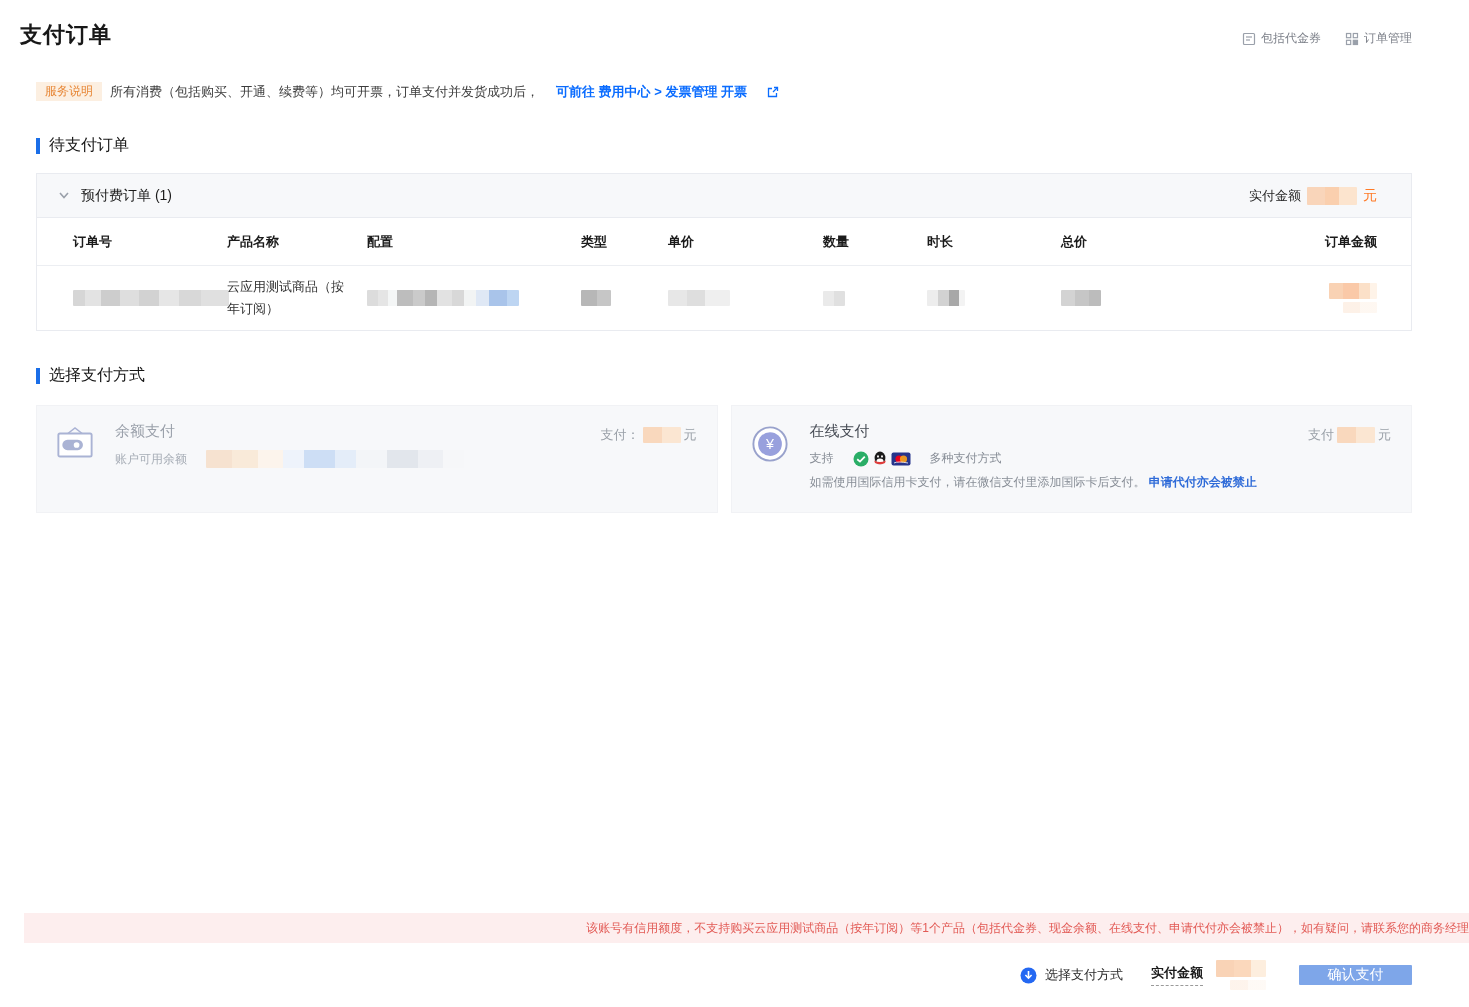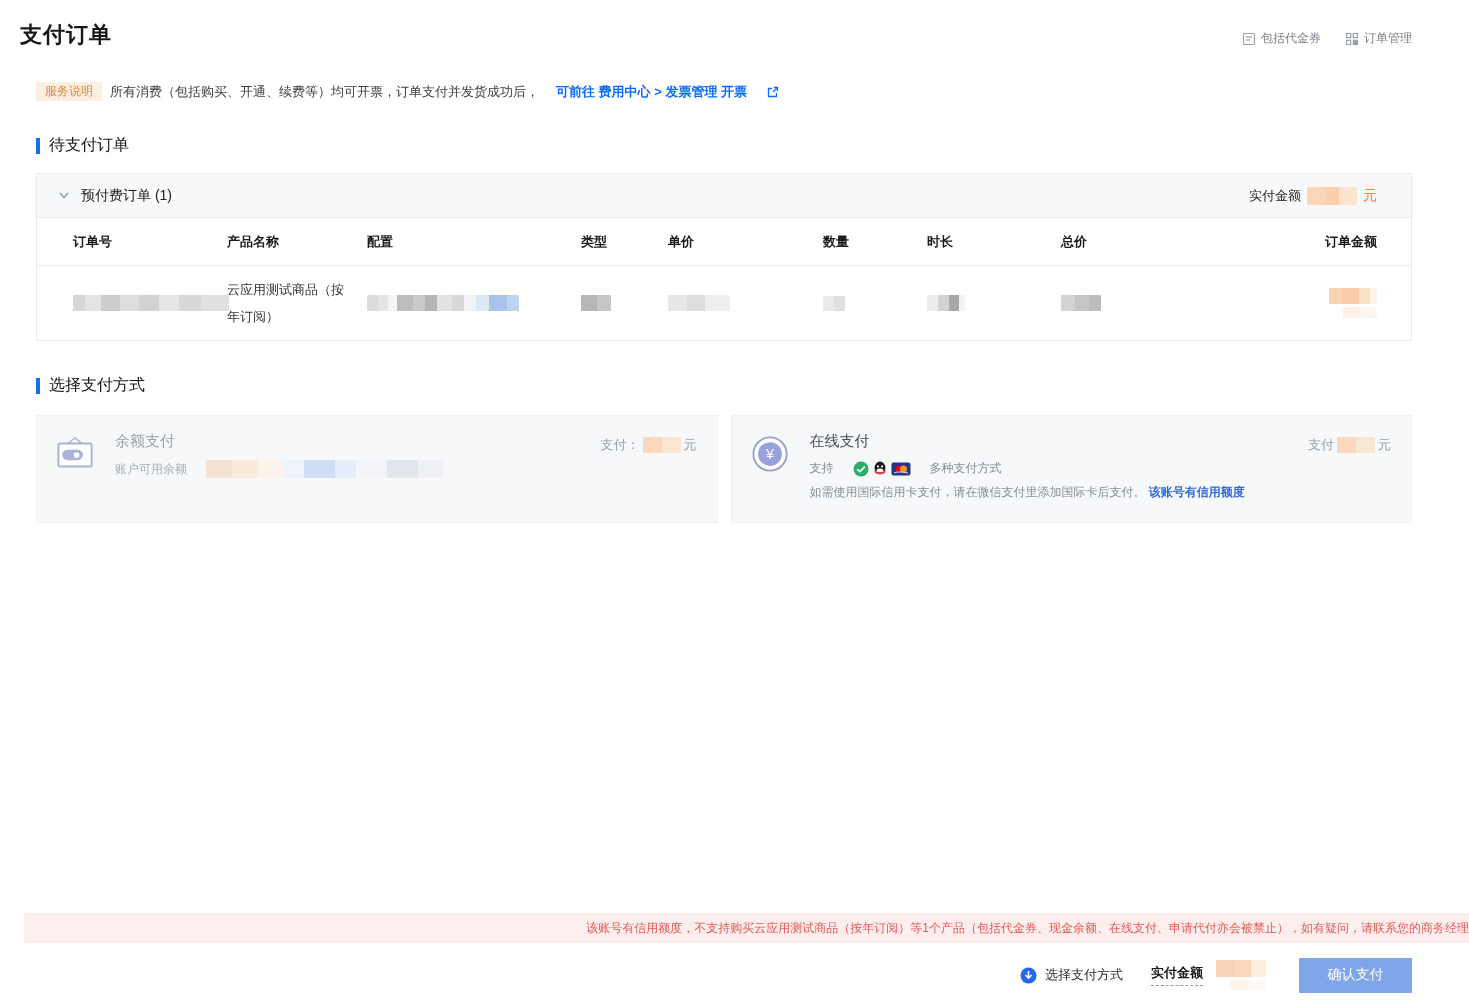--- a/index.html
+++ b/index.html
@@ -33,21 +33,21 @@
     display:flex; align-items:center; justify-content:space-between; padding:0 34px 0 21px; cursor:pointer; }
   .panel-header-left { display:flex; align-items:center; gap:11px; font-size:14px; color:#1b1b1b; }
   .panel-header-right { display:flex; align-items:center; gap:6px; font-size:13px; color:#1f1f1f; }
   .unit-orange { color:#ff7a26; font-size:14px; }
 
   .grid-row { display:grid; grid-template-columns:190px 140px 214px 87px 155px 104px 134px 180px 1fr; align-items:center; }
   .grid-row > div:first-child { padding-left:36px; }
   .grid-row > div:last-child { text-align:right; padding-right:34px; }
   .thead { height:48px; font-size:13px; font-weight:700; color:#1b1b1b; border-bottom:1px solid #eceef2; }
   .trow { min-height:62px; font-size:13px; color:#333; padding:10px 0; }
-  .product-name { width:124px; line-height:27px; }
+  .product-name { width:124px; line-height:22px; }
   .amt-cell { display:flex; flex-direction:column; align-items:flex-end; }
 
   
   .px { display:inline-block; border-radius:1px; vertical-align:middle; }
   .b-order   { width:156px; height:16px; background:linear-gradient(90deg,#d6d6d6 0 8%,#e3e3e3 8% 18%,#cdcdcd 18% 30%,#dedede 30% 42%,#d2d2d2 42% 55%,#e6e6e6 55% 68%,#d8d8d8 68% 82%,#e0e0e0 82% 100%); }
   .b-config  { width:152px; height:16px; background:linear-gradient(90deg,#dcdcdc 0 7%,#e5e5e5 7% 14%,#f4f6f6 14% 20%,#bdbdbd 20% 30%,#cacaca 30% 38%,#b5b5b5 38% 46%,#e2e2e2 46% 56%,#d8d8d8 56% 64%,#f2f4f4 64% 72%,#dfe8f5 72% 80%,#a9c4ea 80% 92%,#bdd5f2 92% 100%); }
   .b-type    { width:30px;  height:16px; background:linear-gradient(90deg,#b7b7b7 0 55%,#c6c6c6 55% 100%); }
   .b-price   { width:62px;  height:16px; background:linear-gradient(90deg,#e7e7e7 0 30%,#dedede 30% 60%,#efefef 60% 100%); }
   .b-qty     { width:22px;  height:15px; background:linear-gradient(90deg,#eaeaea 0 50%,#e0e0e0 50% 100%); }
   .b-duration{ width:38px;  height:16px; background:linear-gradient(90deg,#ededed 0 28%,#d2d2d2 28% 58%,#a8a8a8 58% 85%,#f3f3f3 85% 100%); }
@@ -79,21 +79,21 @@
 
   
   .warning-bar { position:absolute; left:0; right:0; bottom:64px; height:30px; line-height:30px;
     background:#fdeeee; color:#e25a55; font-size:12px; text-align:right;margin-left:24px; }
   .footer-bar { position:absolute; left:0; right:0; bottom:0; height:64px; background:#fff;
     display:flex; align-items:center; justify-content:flex-end; padding-right:57px; }
   .footer-choose { display:flex; align-items:center; gap:8px; font-size:13px; color:#2b2b2b; cursor:pointer; }
   .footer-amount-label { margin-left:28px; font-size:13px; font-weight:700; color:#1b1b1b;
     border-bottom:1px dashed #9a9a9a; padding-bottom:3px; cursor:help; }
   .footer-amount { margin-left:13px; display:flex; flex-direction:column; align-items:flex-end; }
-  .confirm-btn { margin-left:33px; width:113px; height:35px; background:#7ea6e9; color:#fff;
+  .confirm-btn { margin-left:33px; width:113px; height:20px; background:#7ea6e9; color:#fff;
     font-size:14px; border:none; border-radius:1px; cursor:pointer; font-family:inherit; }
 </style>
 </head>
 <body>
 
 <div class="page-header">
   <h1 class="page-title">支付订单</h1>
   <div class="header-links">
     <a class="header-link">
       <svg width="14" height="14" viewBox="0 0 14 14">
@@ -232,21 +232,21 @@
             <rect x="0.5" y="0.5" width="19" height="13" rx="2" fill="#27348b"></rect>
             <circle cx="8" cy="7" r="3.6" fill="#eb001b"></circle>
             <circle cx="12.5" cy="7" r="3.6" fill="#f79e1b" opacity="0.92"></circle>
             <path d="M3,11 q4,-2 14,0" stroke="#fff" stroke-width="0.8" fill="none"></path>
           </svg>
         </span>
         <span>多种支付方式</span>
       </div>
       <div class="card-note">
         <span>如需使用国际信用卡支付，请在微信支付里添加国际卡后支付。</span>
-        <a class="guide-link">该账号有信用额度</a>
+        <a class="guide-link">申请代付亦会被禁止</a>
       </div>
     </div>
     <div class="card-pay">
       <span>支付</span>
       <span class="px b-pay-sm"></span>
       <span>元</span>
     </div>
   </div>
 </div>
 

